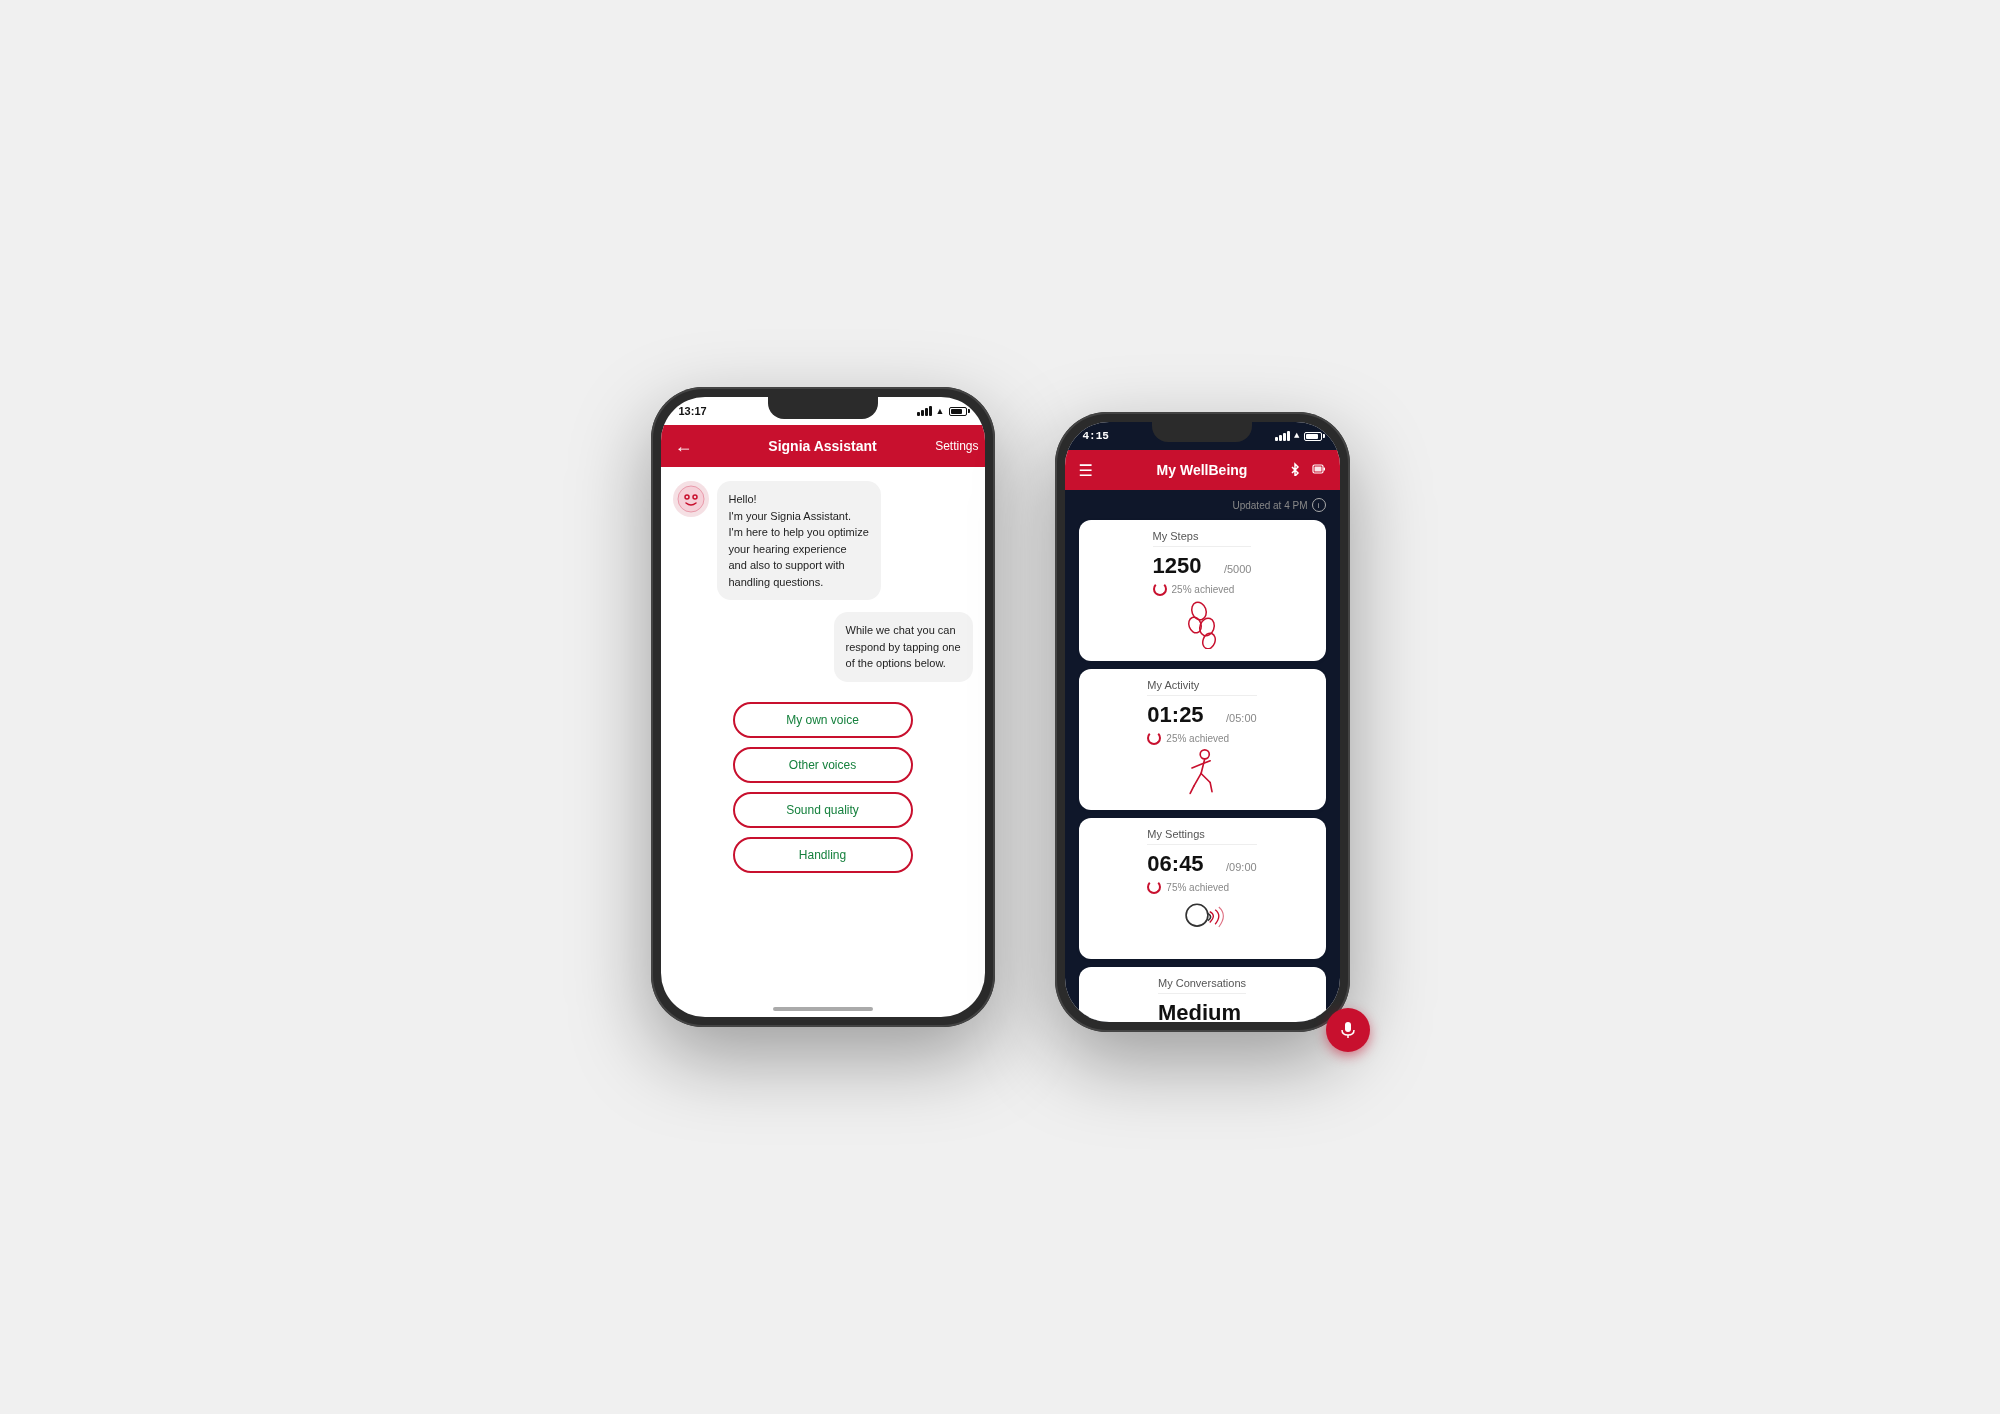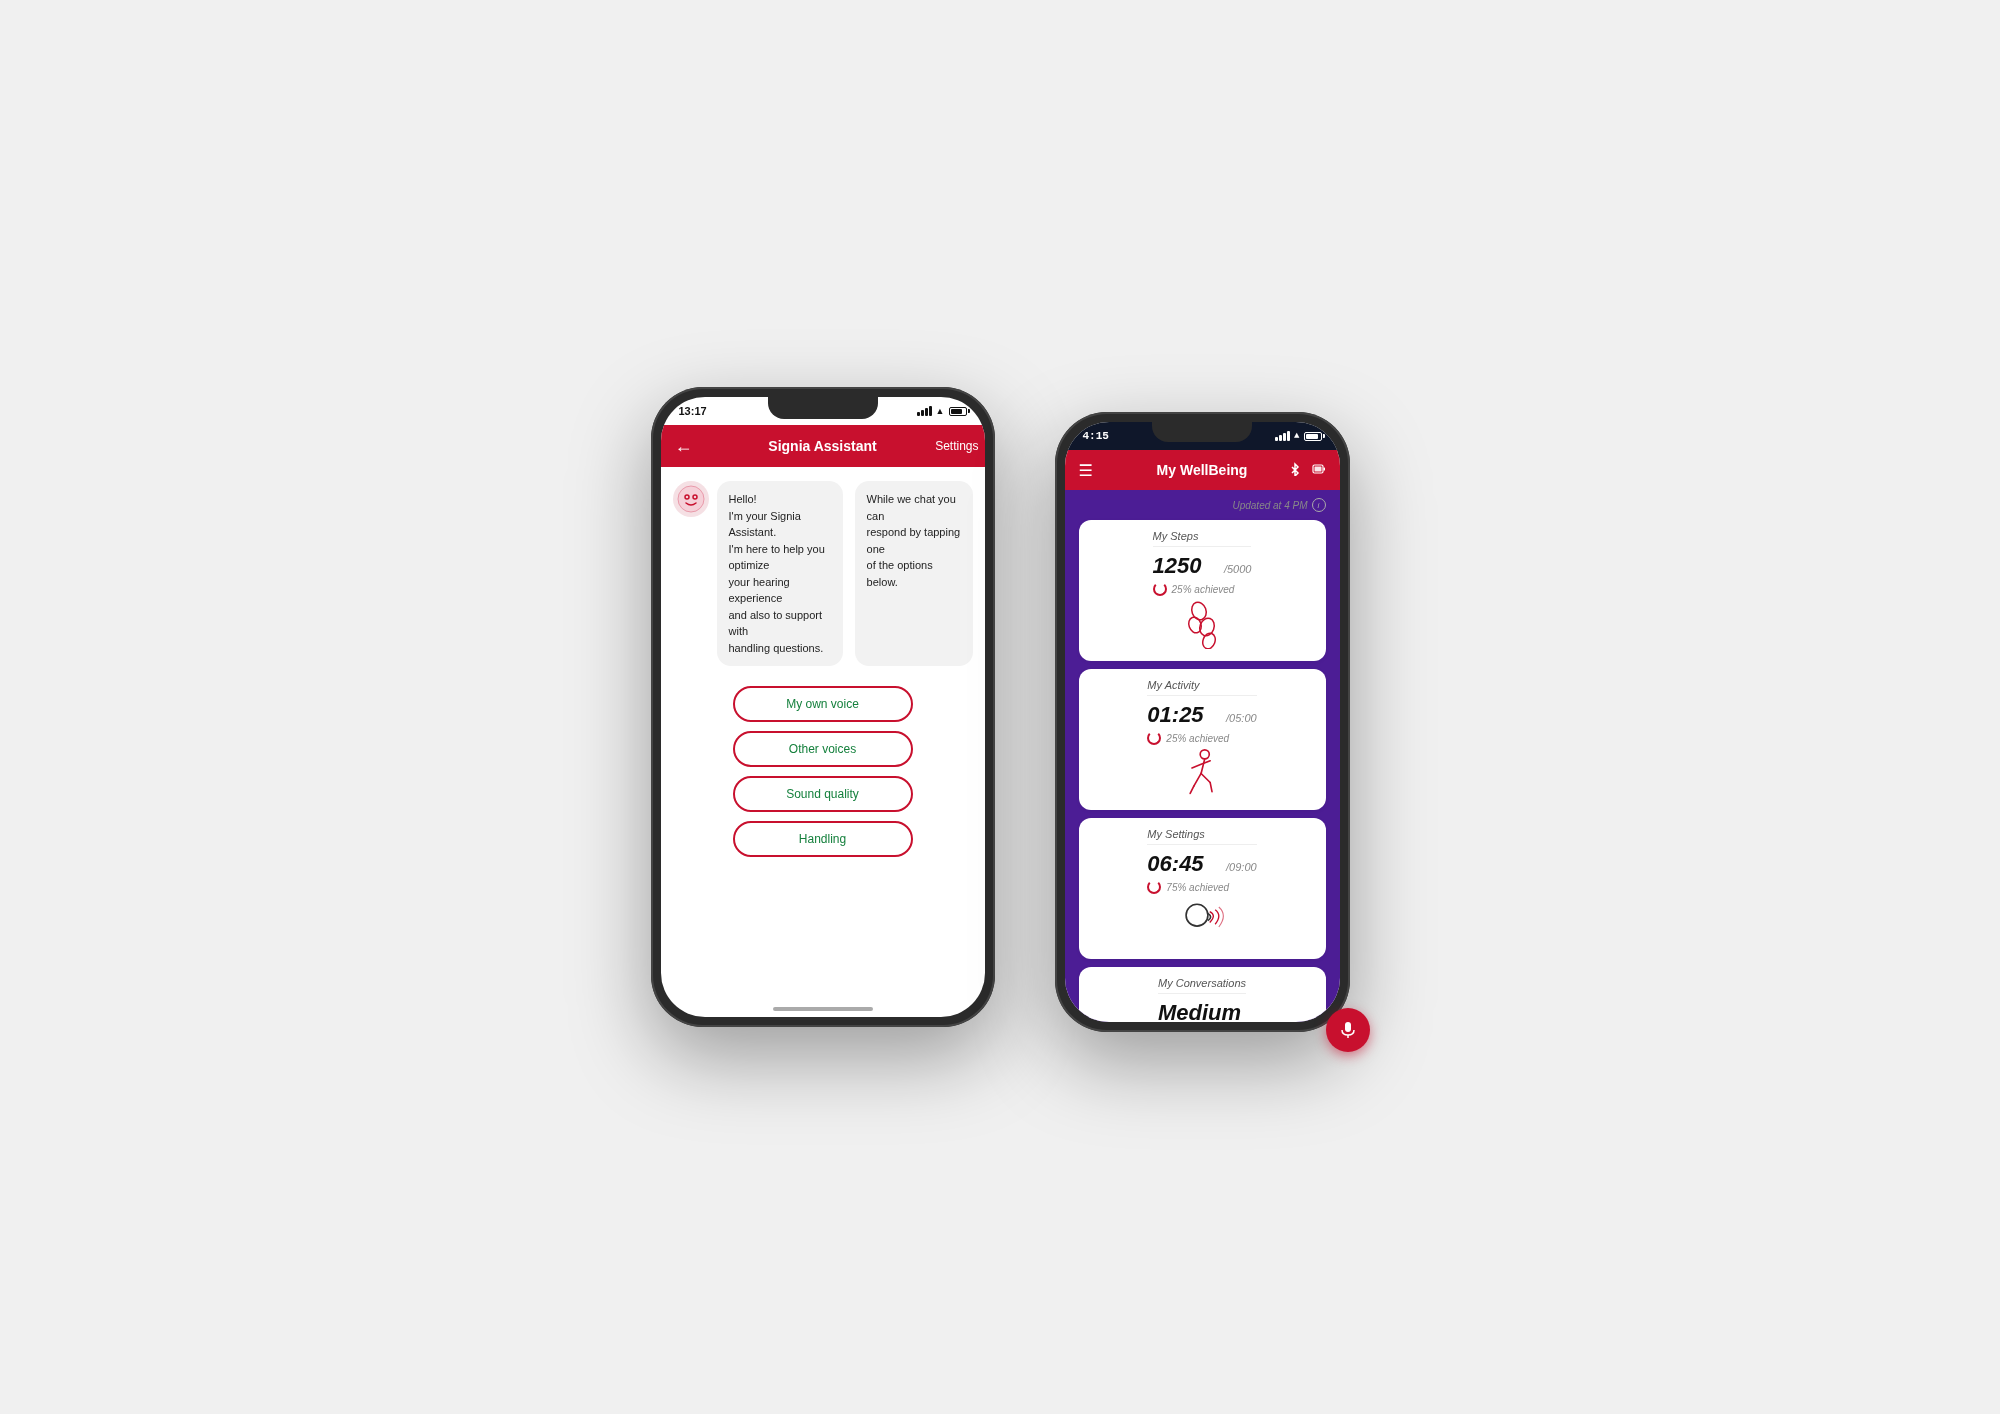--- a/index.html
+++ b/index.html
@@ -131,21 +131,21 @@
     .app-header-left .settings-btn {
       position: absolute;
       right: 6px;
       font-size: 12px;
       color: #fff;
     }
 
     .chat-area {
       padding: 14px 12px;
       display: flex;
-      flex-direction: row;
+      flex-direction: column;
       gap: 12px;
     }
     .avatar-bubble {
       display: flex;
       align-items: flex-start;
       gap: 8px;
     }
     .avatar {
       width: 36px; height: 36px;
       background: #f5e0e4;
@@ -221,23 +221,22 @@
       font-weight: 600;
     }
     .header-right-icons {
       position: absolute; right: 14px;
       display: flex; gap: 10px;
     }
     .header-right-icons span { font-size: 14px; color: #fff; }
 
     .wellbeing-content {
       padding: 8px 14px;
-      background: #4c1d95;
+      background: #0f172a;
       min-height: 100%;
-      font-style: italic;
     }
     .updated-row {
       display: flex;
       align-items: center;
       justify-content: flex-end;
       gap: 4px;
       margin-bottom: 8px;
       font-size: 10px;
       color: #888;
     }

